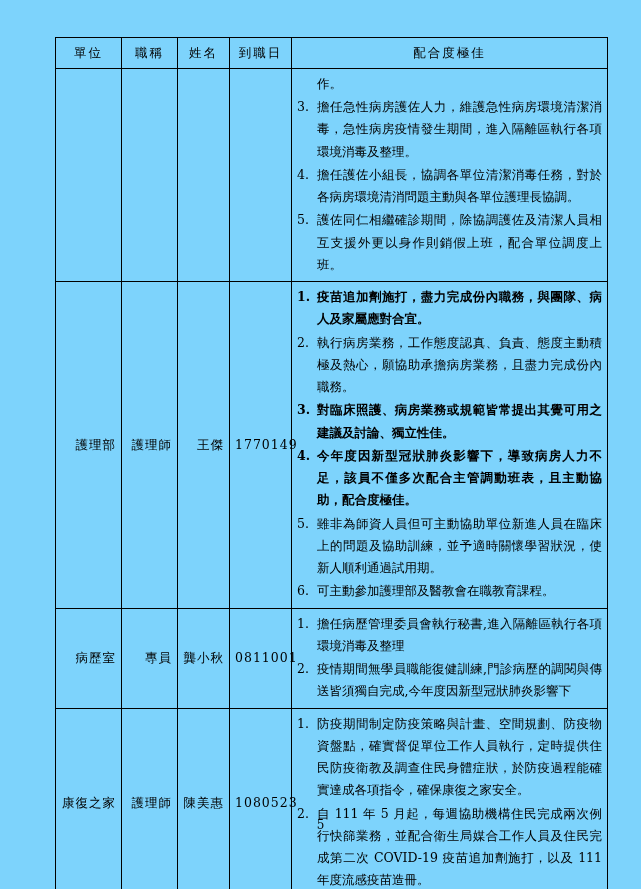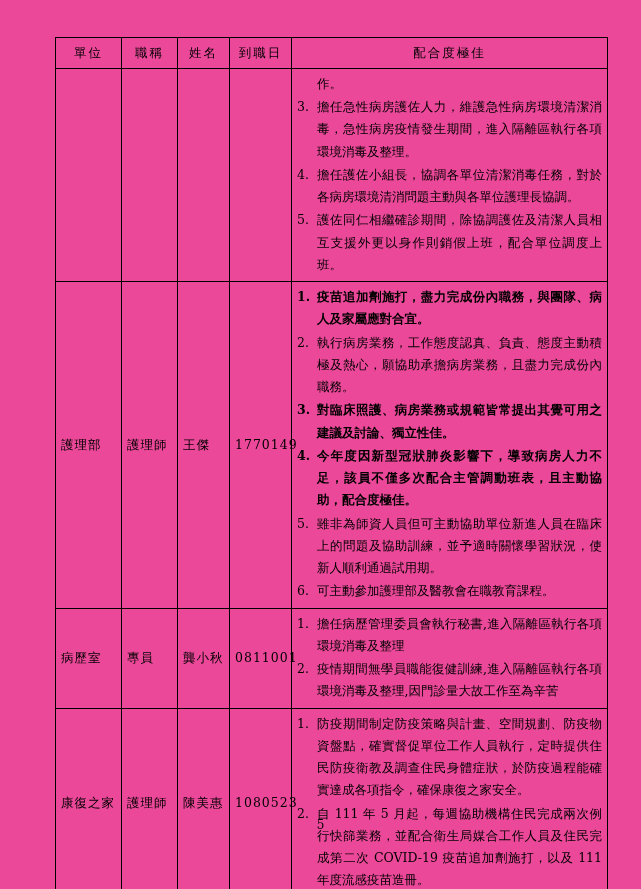--- a/index.html
+++ b/index.html
@@ -13,21 +13,21 @@
     font-family: "DejaVu Serif", "Liberation Serif", serif;
     color: #000000;
     position: relative;
     overflow: hidden;
   }
   .page {
     position: absolute;
     left: 0; top: 0;
     width: 641px;
     height: 889px;
-    background: #ec4899;
+    background: #7dd3fc;
   }
   .doc-table {
     position: absolute;
     left: 55px;
     top: 37px;
     width: 552px;
     border-collapse: collapse;
     table-layout: fixed;
   }
   .doc-table td, .doc-table th {
@@ -45,21 +45,21 @@
   .col-deeds  { width: 316px; }
 
   thead td {
     text-align: center;
     font-size: 13.5px;
     padding-top: 10px;
     padding-bottom: 10px;
     letter-spacing: 2px;
   }
   .cell-center {
-    text-align: left;
+    text-align: right;
     font-size: 13px;
     letter-spacing: 1px;
   }
   .cell-deeds {
     text-align: left;
     vertical-align: top;
     padding-top: 7px;
     padding-bottom: 7px;
   }
   ol.deeds {
@@ -150,21 +150,21 @@
           </td>
         </tr>
         <tr>
           <td class="cell-center">病歷室</td>
           <td class="cell-center">專員</td>
           <td class="cell-center">龔小秋</td>
           <td class="cell-center">0811001</td>
           <td class="cell-deeds">
             <ol class="deeds">
               <li><span class="num">1.</span><span>擔任病歷管理委員會執行秘書,進入隔離區執行各項環境消毒及整理</span></li>
-              <li><span class="num">2.</span><span>疫情期間無學員職能復健訓練,進入隔離區執行各項環境消毒及整理,因門診量大故工作至為辛苦</span></li>
+              <li><span class="num">2.</span><span>疫情期間無學員職能復健訓練,門診病歷的調閱與傳送皆須獨自完成,今年度因新型冠狀肺炎影響下</span></li>
             </ol>
           </td>
         </tr>
         <tr>
           <td class="cell-center">康復之家</td>
           <td class="cell-center">護理師</td>
           <td class="cell-center">陳美惠</td>
           <td class="cell-center">1080523</td>
           <td class="cell-deeds">
             <ol class="deeds">

